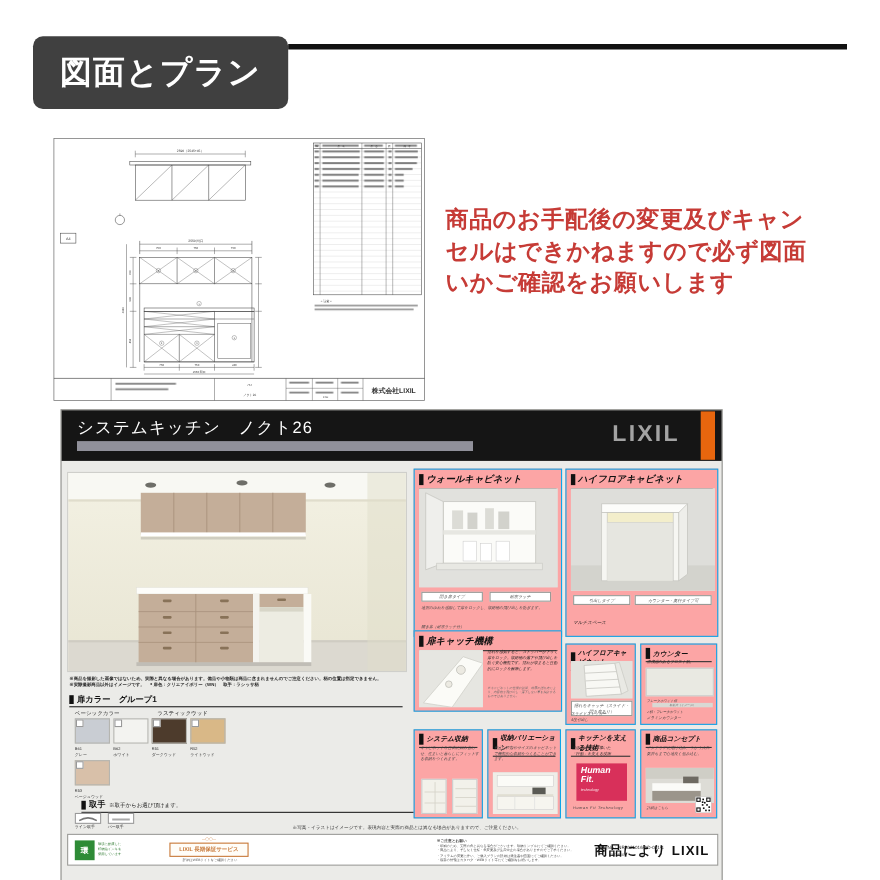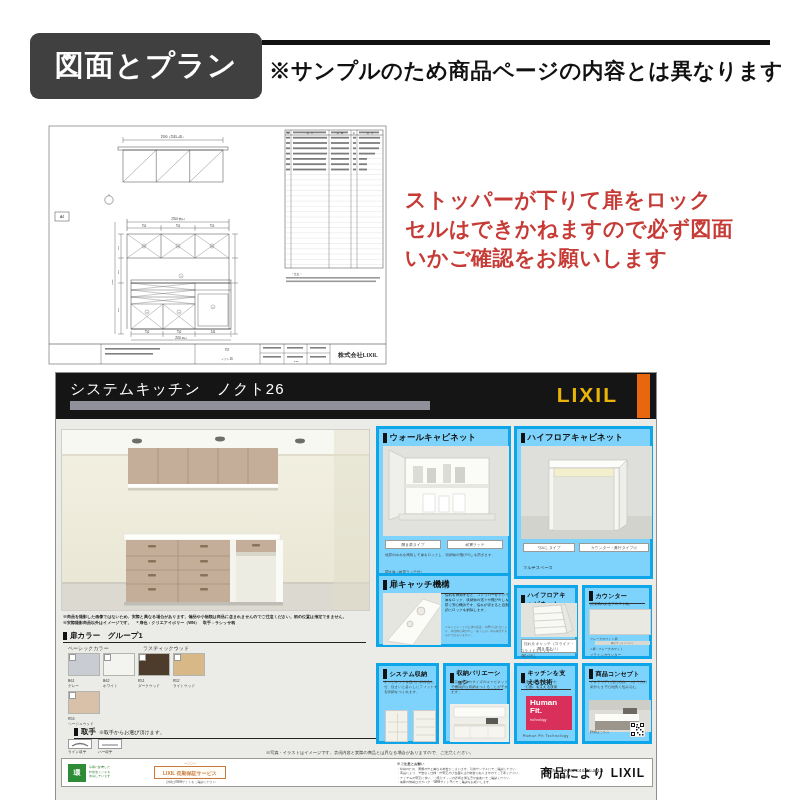--- a/index.html
+++ b/index.html
@@ -15,39 +15,39 @@
   .warn{position:absolute;left:405px;top:185px;width:380px;font-size:21px;font-weight:bold;color:#c63b36;line-height:29px;letter-spacing:.5px;}
 
   
   .draw{position:absolute;left:45px;top:122px;width:345px;height:250px;}
 
   
   .sheet{position:absolute;left:55px;top:372px;width:602px;height:448px;background:#ebebe8;border:1px solid #8f8f8c;}
   .sh-head{position:absolute;left:0;top:0;width:100%;height:46px;background:#151515;}
   .sh-title{position:absolute;left:14px;top:7px;color:#fff;font-size:15px;letter-spacing:1px;}
   .sh-gray{position:absolute;left:14px;top:28px;width:360px;height:9px;background:#90909a;}
-  .sh-brand{position:absolute;right:38px;top:10px;color:#eab308;font-size:21px;font-weight:900;letter-spacing:2px;}
+  .sh-brand{position:absolute;right:38px;top:10px;color:#a3a3a3;font-size:21px;font-weight:900;letter-spacing:2px;}
   .sh-orange{position:absolute;right:6px;top:1px;width:13px;height:44px;background:#e8660e;}
 
   
   .render{position:absolute;left:5px;top:56px;width:309px;height:182px;border:1px solid #cfcfcb;}
   .tiny{font-size:4px;color:#222;line-height:1.4;}
   .disc{position:absolute;left:7px;top:241px;width:303px;font-weight:bold;}
   .sec{position:absolute;display:flex;align-items:center;gap:3px;border-bottom:1.5px solid #222;font-size:7.5px;font-weight:bold;color:#111;padding-bottom:1px;}
   .sec .bar{width:4px;height:8px;background:#111;display:inline-block;}
   .glabel{position:absolute;font-size:5px;color:#222;}
   .swatch{position:absolute;width:32px;height:23px;border:1px solid #b5b5b0;}
   .swatch::after{content:"";position:absolute;left:0;top:0;width:5px;height:5px;background:#fff;border:0.5px solid #999;}
   .swlab{position:absolute;width:34px;font-size:3.6px;color:#333;line-height:1.3;}
   .hbox{position:absolute;width:24px;height:10px;border:1px solid #999;background:#fff;}
   .hbox svg{display:block;}
   .selbtn{position:absolute;width:30px;height:9px;background:#dcdcd8;border:1px solid #9a9a96;font-size:4.5px;color:#333;display:flex;align-items:center;justify-content:center;}
 
   
-  .pn{position:absolute;background:#7dd3fc;border:3px solid #0ea5e9;}
+  .pn{position:absolute;background:#fca5a5;border:1px solid #0ea5e9;font-style:italic;}
   .pt{display:flex;align-items:center;gap:3px;margin:3px 4px 0 4px;border-bottom:1px solid #333;padding-bottom:2px;font-weight:bold;color:#111;}
   .pt .bar{width:3.5px;height:10px;background:#111;flex:none;}
   .pt.big{font-size:8.5px;}
   .pt.sml{font-size:6.2px;}
   .pimg{position:absolute;background:#e2e2de;overflow:hidden;}
   .mbtn{position:absolute;border:1px solid #9a9a96;background:#fff;color:#555;font-size:3.8px;text-align:center;padding:1px 0;}
   .t35{font-size:3.5px;color:#444;line-height:1.4;}
   .t40{font-size:4.2px;color:#222;line-height:1.5;}
 
   
@@ -63,24 +63,23 @@
   .fid2{position:absolute;left:490px;top:16px;font-size:3.5px;color:#555;}
   .fco{position:absolute;right:7px;top:6px;font-size:12px;font-weight:bold;color:#111;letter-spacing:1px;}
 </style>
 </head>
 <body>
 
 <div id="page">
 
   <div class="hd-badge">図面とプラン</div>
   <div class="hd-line"></div>
-  <div class="hd-note">※サンプルのため商品ページの内容とは異なります</div>
 
   <div class="warn">
-    <div>ストッパーが下りて扉をロック</div>
+    <div>商品のお手配後の変更及びキャン</div>
     <div>セルはできかねますので必ず図面</div>
     <div>いかご確認をお願いします</div>
   </div>
 
   <div class="draw">
   <svg width="345" height="250" viewBox="0 0 345 250">
     <defs>
       <pattern id="trows" width="98" height="5.3" patternUnits="userSpaceOnUse">
         <path d="M0 5.3H98" stroke="#999" stroke-width="0.3"></path>
       </pattern>

